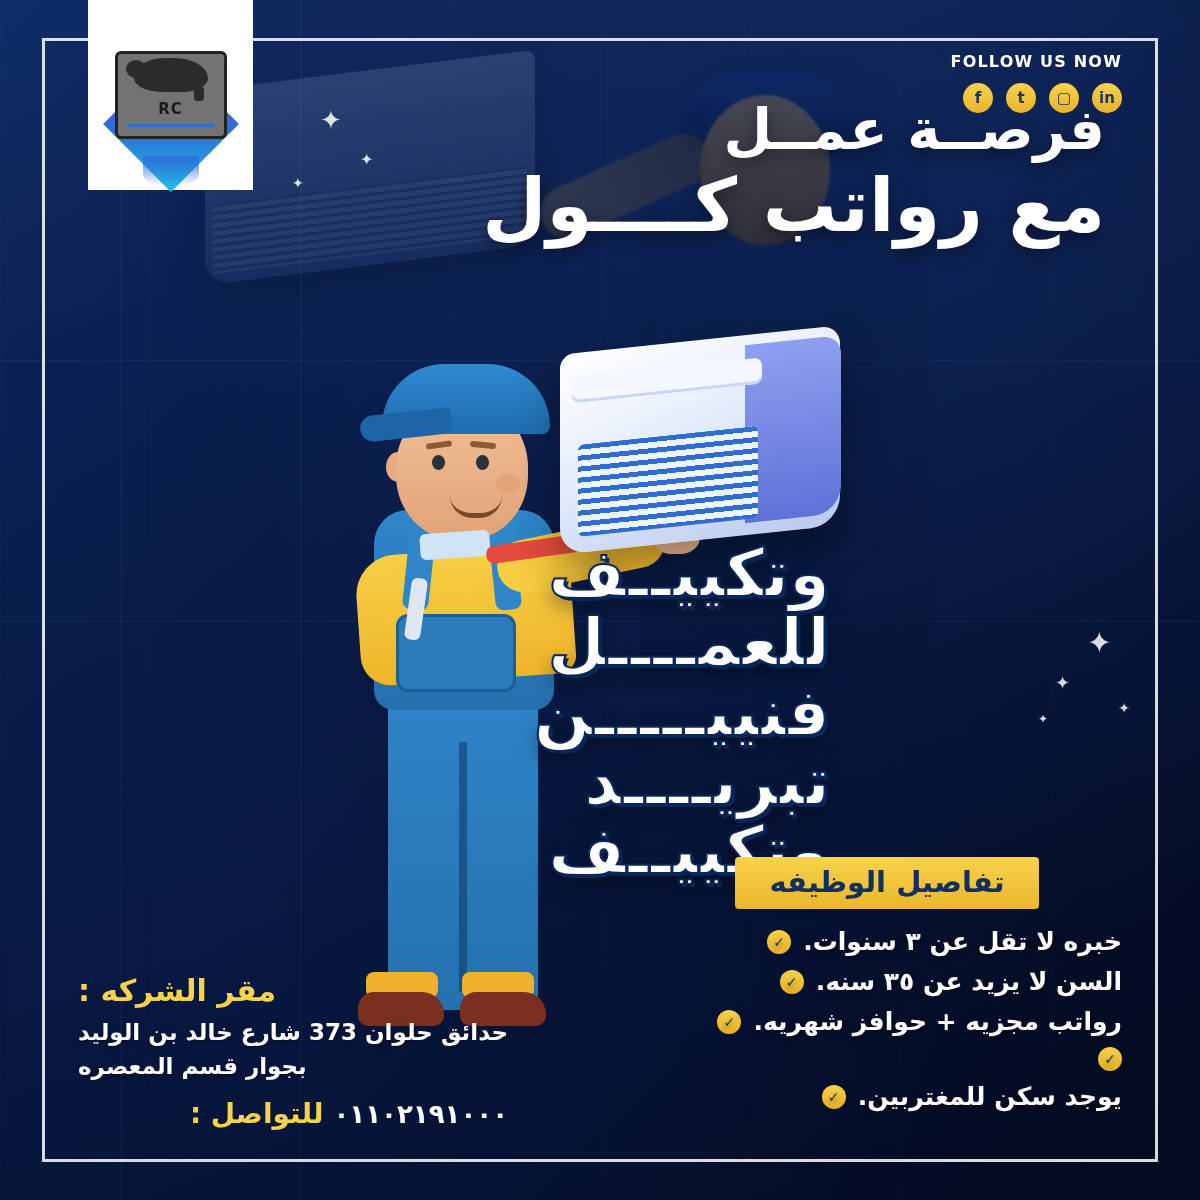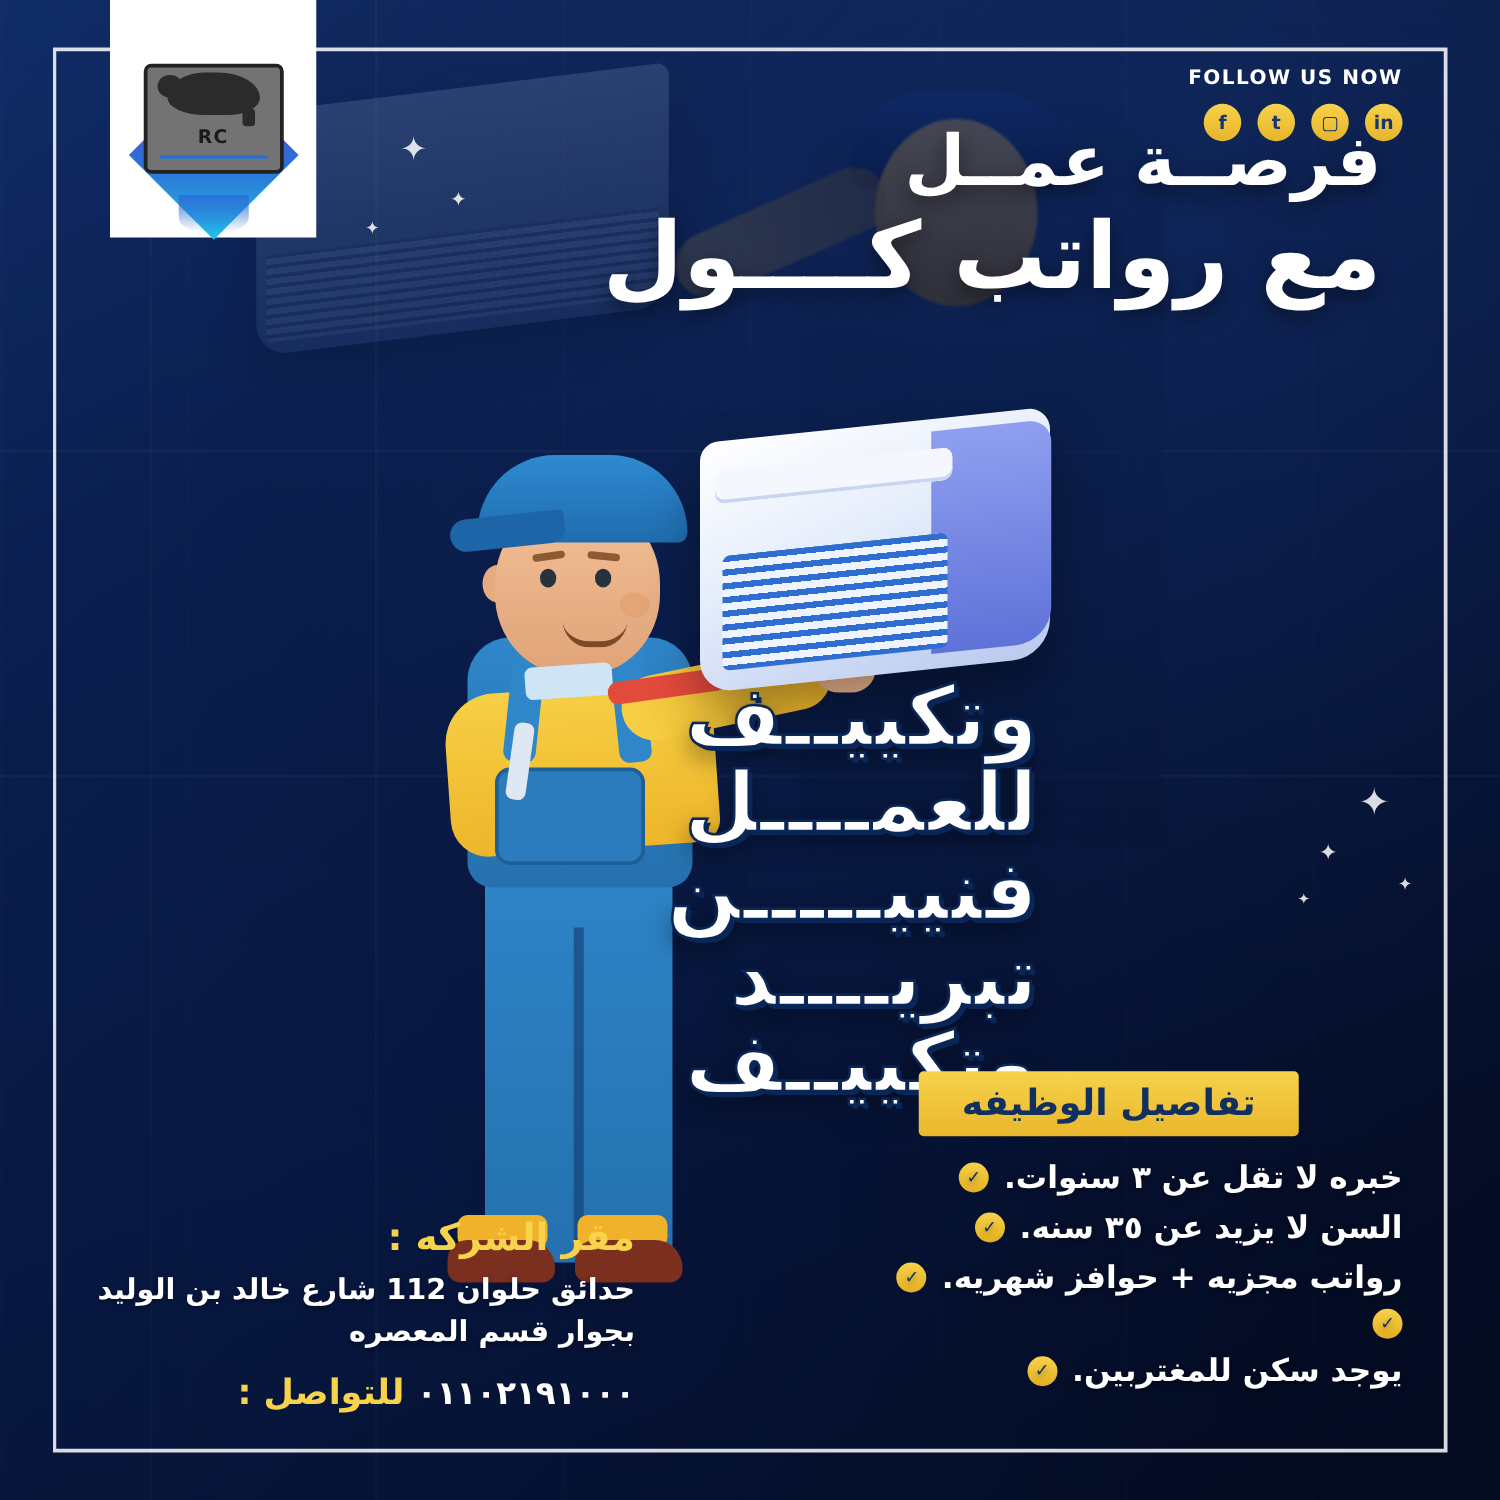--- a/index.html
+++ b/index.html
@@ -377,21 +377,21 @@
     background: linear-gradient(180deg,#f7d24b,#e4ae22);
     color: #13325f; font-size: 14px; font-weight: 700;
     display: flex; align-items: center; justify-content: center;
     order: 2;
   }
   .li-text { order: 1; }
 
   
   .company {
     position: absolute; left: 78px; bottom: 70px; z-index: 9;
-    width: 430px; text-align: right; color: #fff;
+    width: 430px; text-align: left; color: #fff;
   }
   .company-title {
     color: #f7d24b; font-weight: 700; font-size: 30px; margin-bottom: 8px;
   }
   .company-line {
     font-weight: 700; font-size: 23px; line-height: 1.45;
     text-shadow: 0 2px 5px rgba(0,0,0,.4);
   }
   .contact-row {
     margin-top: 14px;
@@ -523,21 +523,21 @@
       </li>
       <li>
         <span class="li-text">يوجد سكن للمغتربين.</span>
         <span class="check">✓</span>
       </li>
     </ul>
   </div>
 
   <div class="company">
     <div class="company-title">مقر الشركه :</div>
-    <div class="company-line">حدائق حلوان 112 شارع خالد بن الوليد</div>
+    <div class="company-line">حدائق حلوان 373 شارع خالد بن الوليد</div>
     <div class="company-line">بجوار قسم المعصره</div>
     <div class="contact-row">
       <span class="contact-label">للتواصل :</span>
       <span class="contact-value">٠١١٠٢١٩١٠٠٠</span>
     </div>
   </div>
 
 </div>
 
 </body></html>

